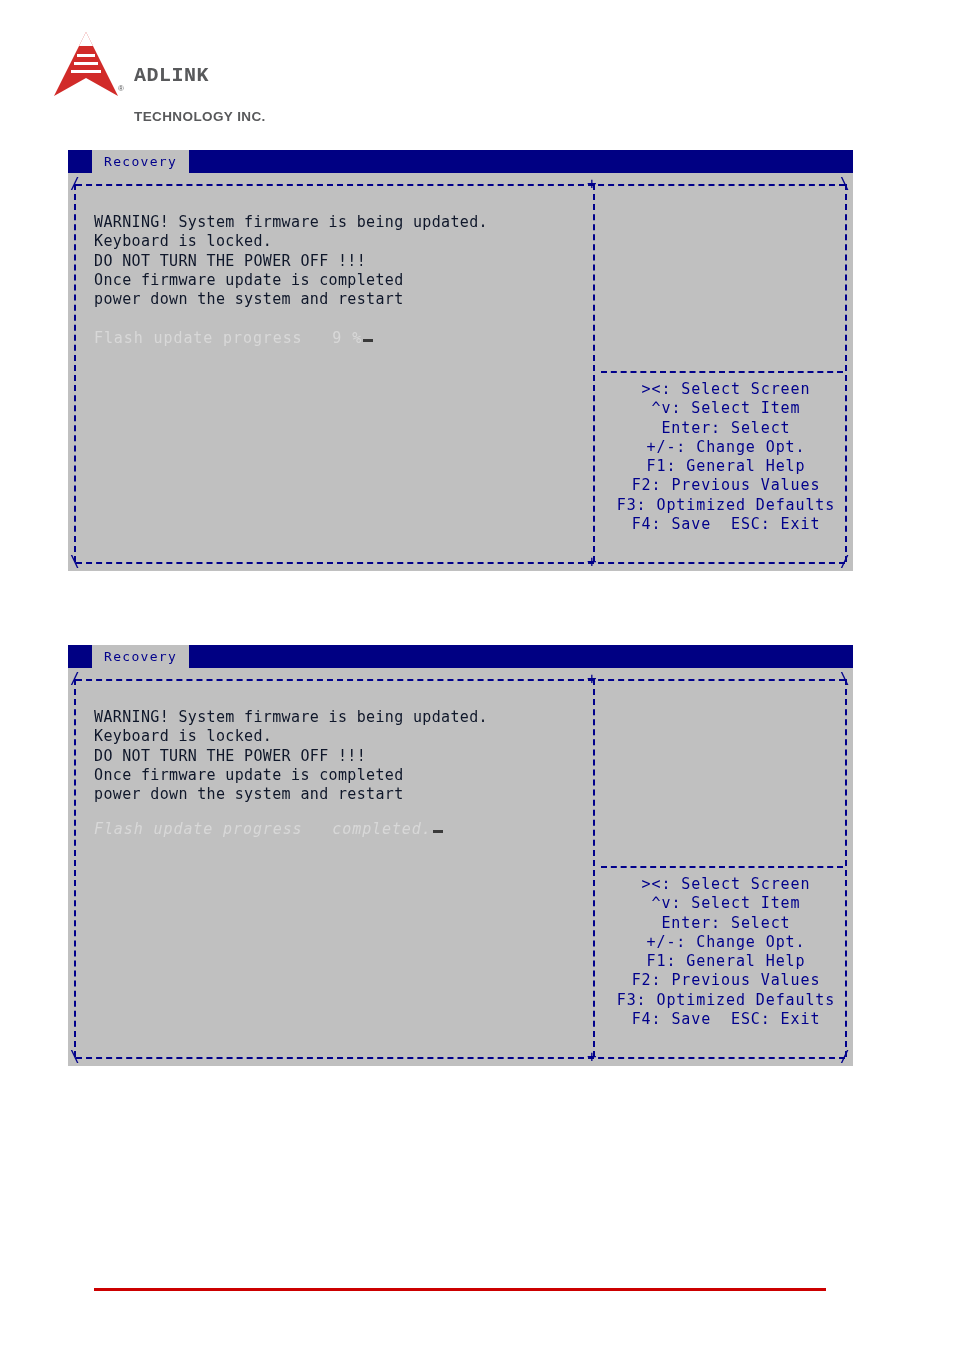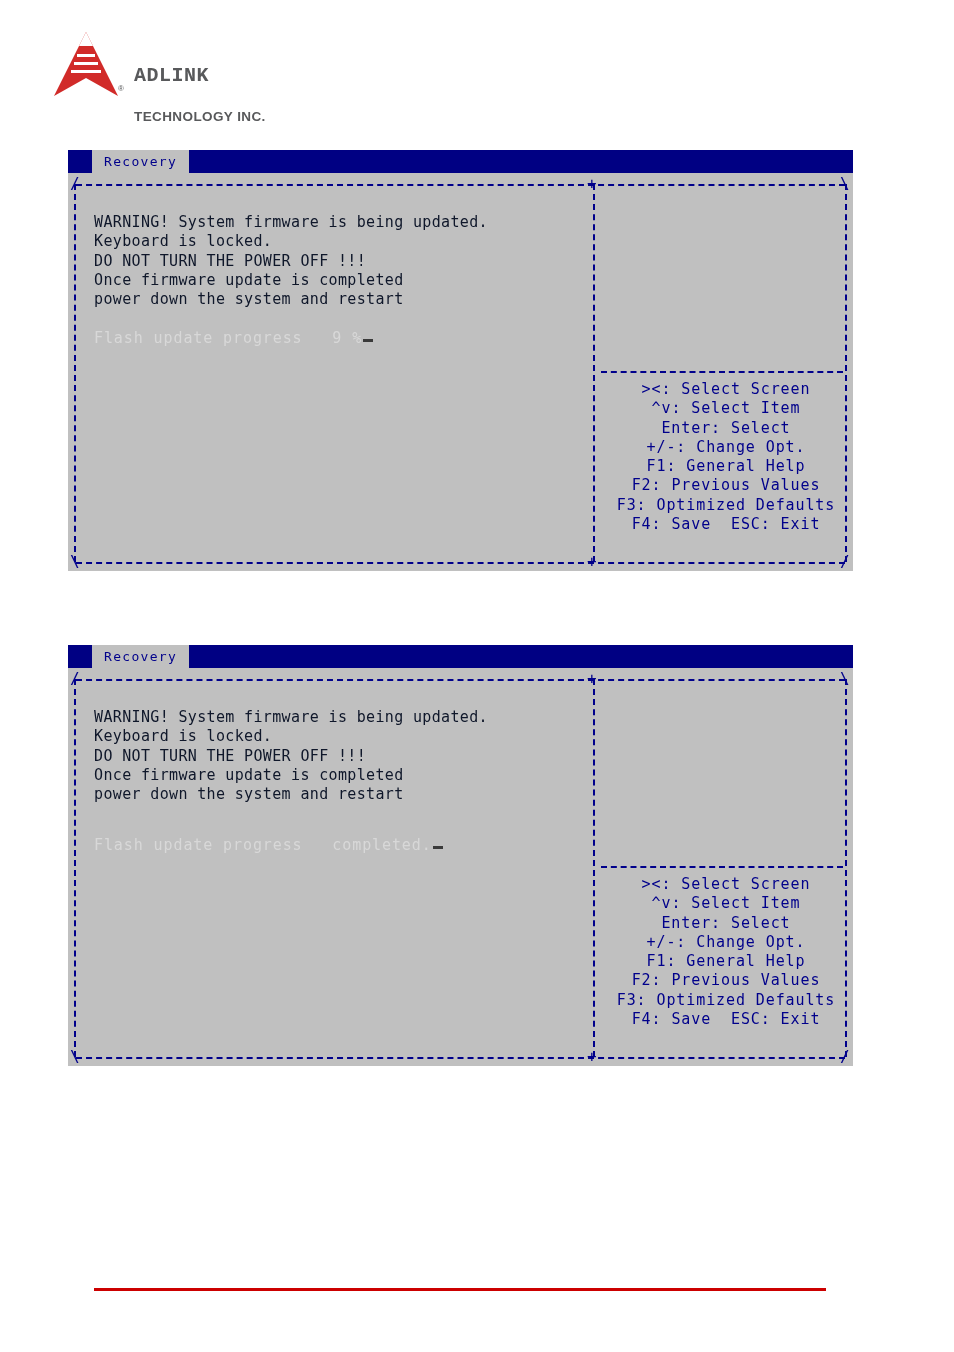--- a/index.html
+++ b/index.html
@@ -159,21 +159,21 @@
     left: 26px;
     width: 480px;
     font-family: "DejaVu Sans Mono", monospace;
     font-size: 15px;
     line-height: 19.3px;
     color: #d8d8d8;
     letter-spacing: 0.9px;
     white-space: pre;
   }
   #bios-1 .progress-line { top: 156px; }
-  #bios-2 .progress-line { top: 168px; }
+  #bios-2 .progress-line { top: 152px; font-style: italic; }
   .cursor-box {
     display: inline-block;
     width: 10px;
     height: 3px;
     background: #3a3a3a;
     vertical-align: 1px;
     margin-left: 1px;
   }
 
   

